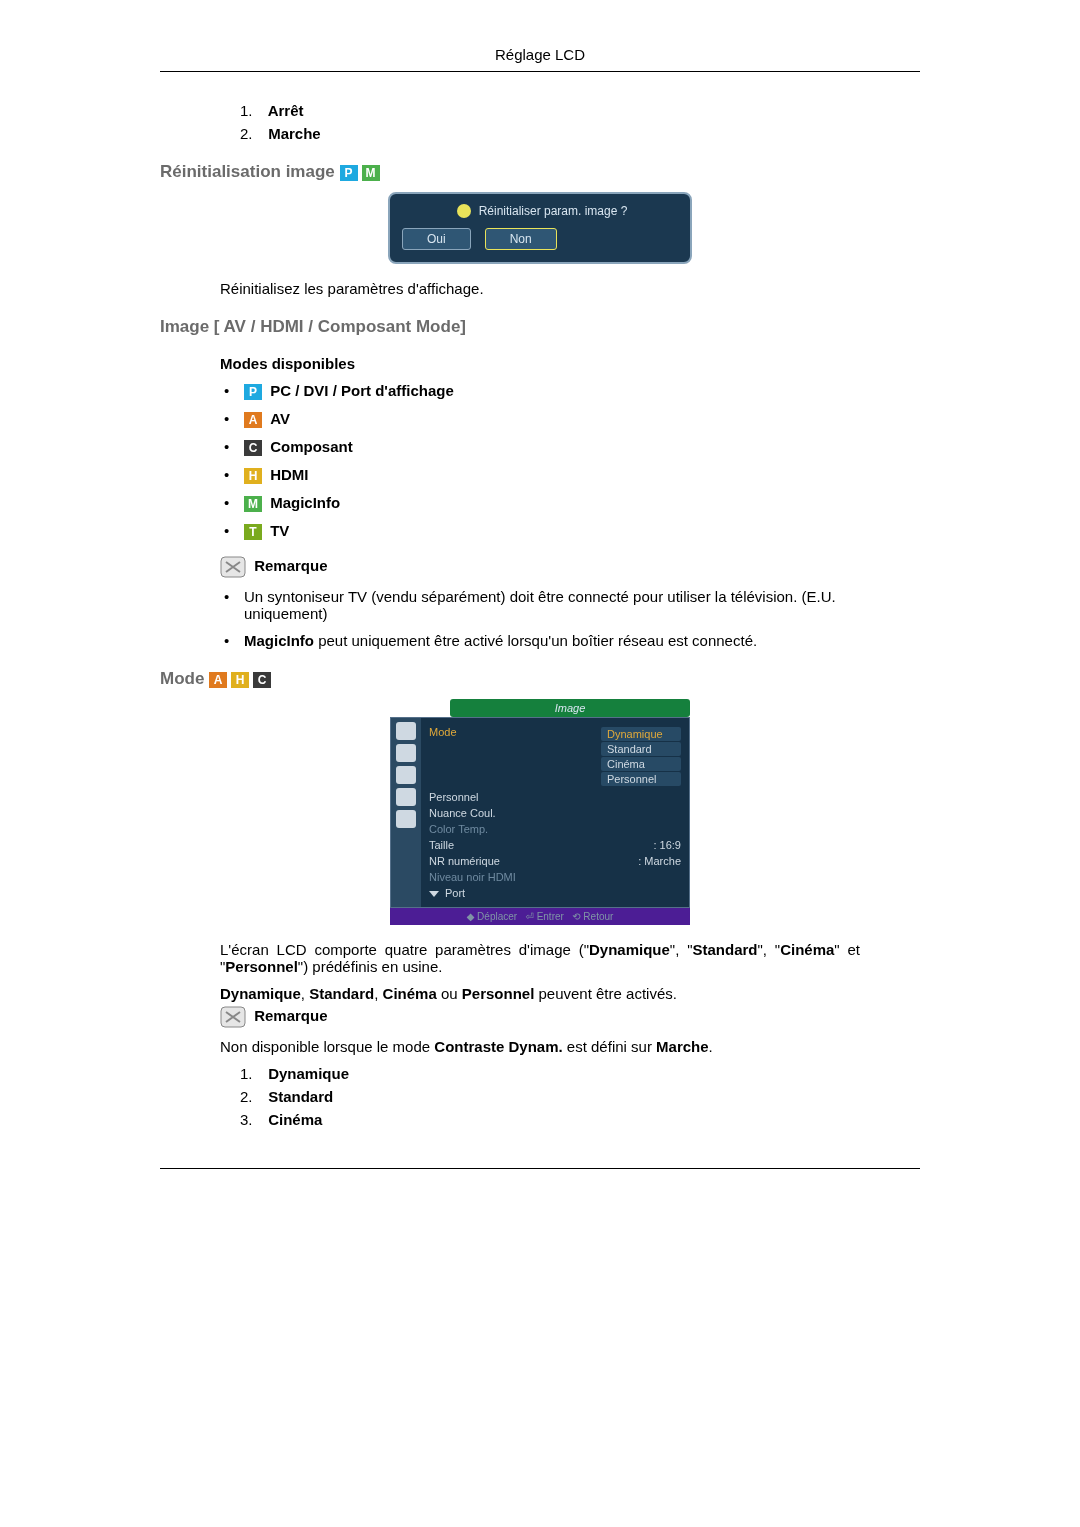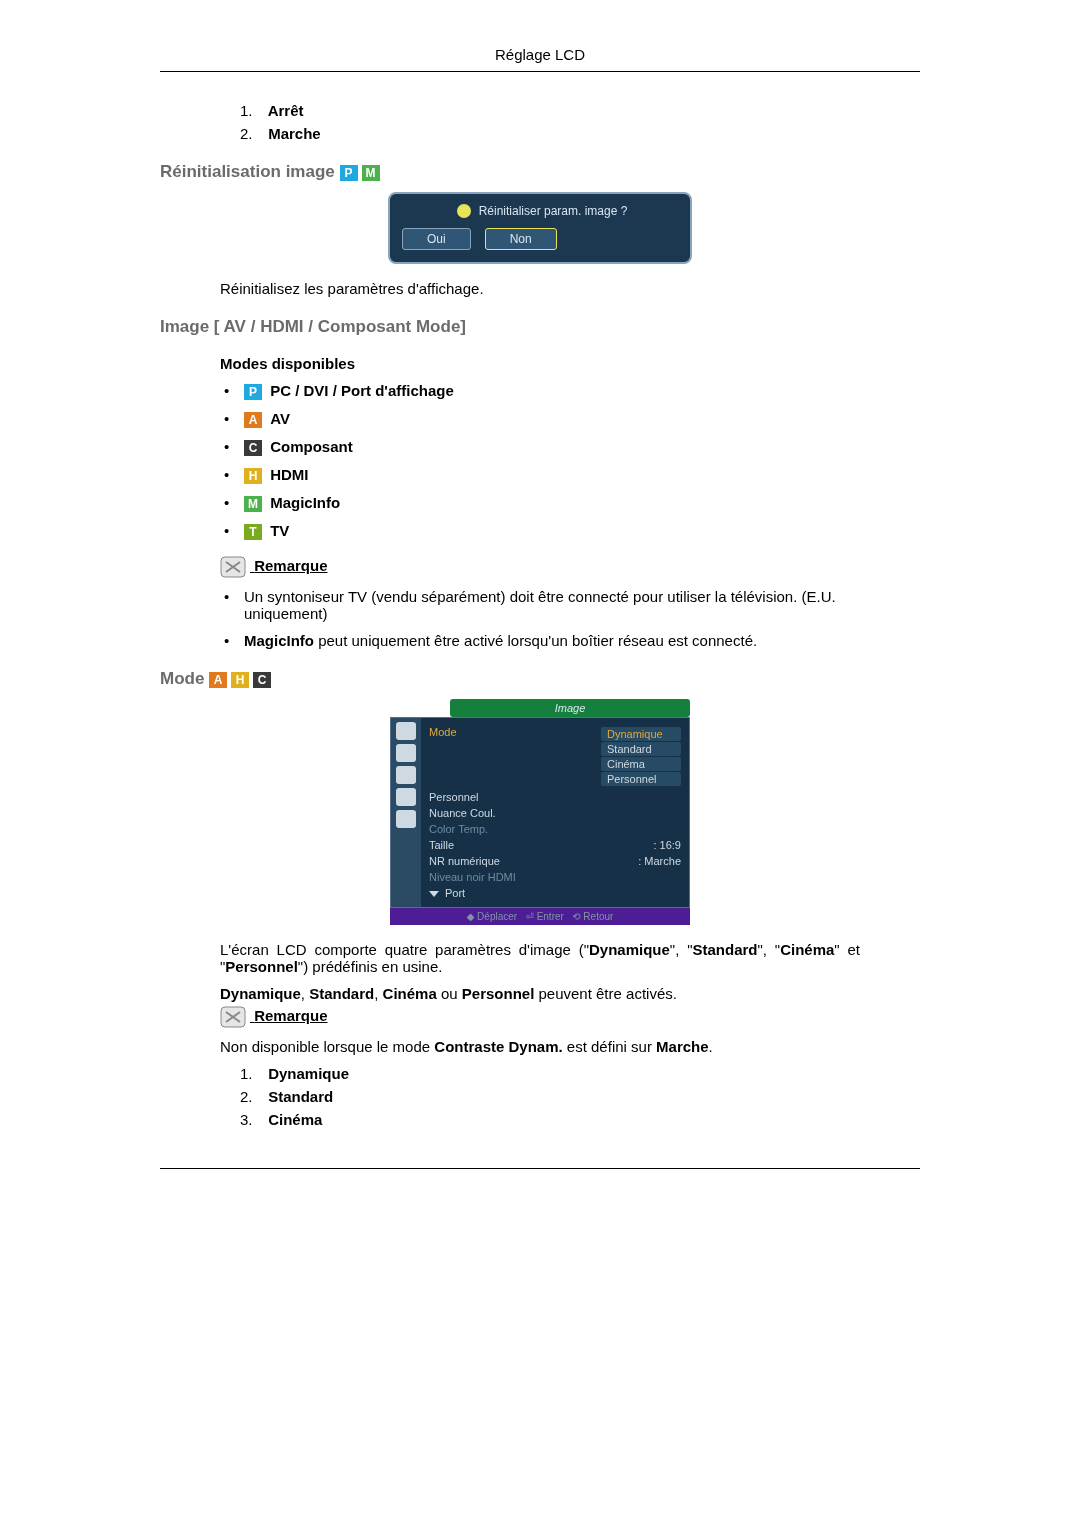--- a/index.html
+++ b/index.html
@@ -92,21 +92,20 @@
   }
   .badge-P { background: #1ea9e0; }
   .badge-A { background: #e07a1e; }
   .badge-C { background: #3a3a3a; }
   .badge-H { background: #e0b01e; }
   .badge-M { background: #4cb04c; }
   .badge-T { background: #7aaa1e; }
   .remark-row {
     margin: 16px 0 8px 60px;
     font-weight: bold;
-    text-decoration: underline;
   }
   .remark-icon {
     display: inline-block;
     width: 26px;
     height: 22px;
     vertical-align: middle;
     margin-right: 4px;
   }
   .body-para {
     margin: 10px 60px;

